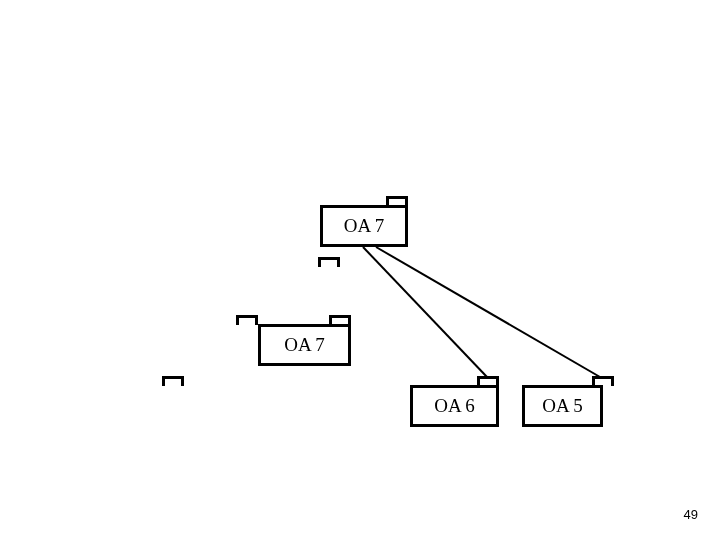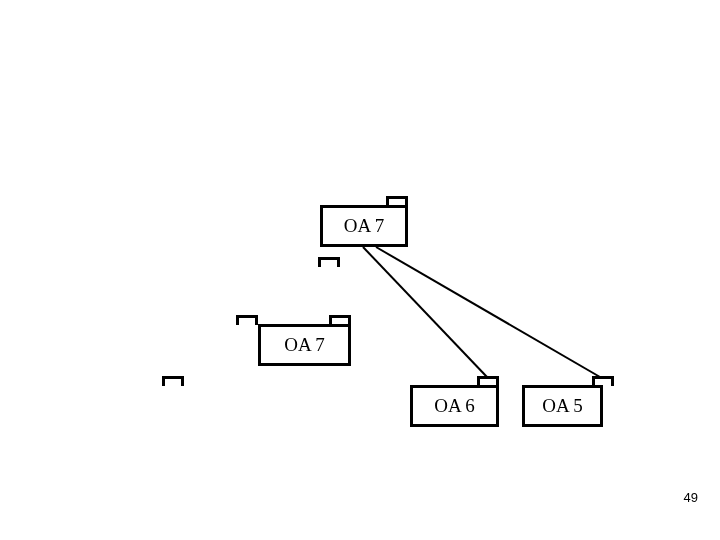--- a/index.html
+++ b/index.html
@@ -66,21 +66,21 @@
     position: absolute;
     box-sizing: border-box;
     background: #ffffff;
     border: 3px solid #000000;
     border-bottom: none;
     z-index: 2;
   }
   #page-number {
     position: absolute;
     right: 22px;
-    bottom: 35px;
+    bottom: 18px;
     font-size: 13px;
     color: #000000;
     font-family: "Liberation Sans", sans-serif;
   }
 </style>
 </head>
 <body>
 
 <div id="slide">
 

